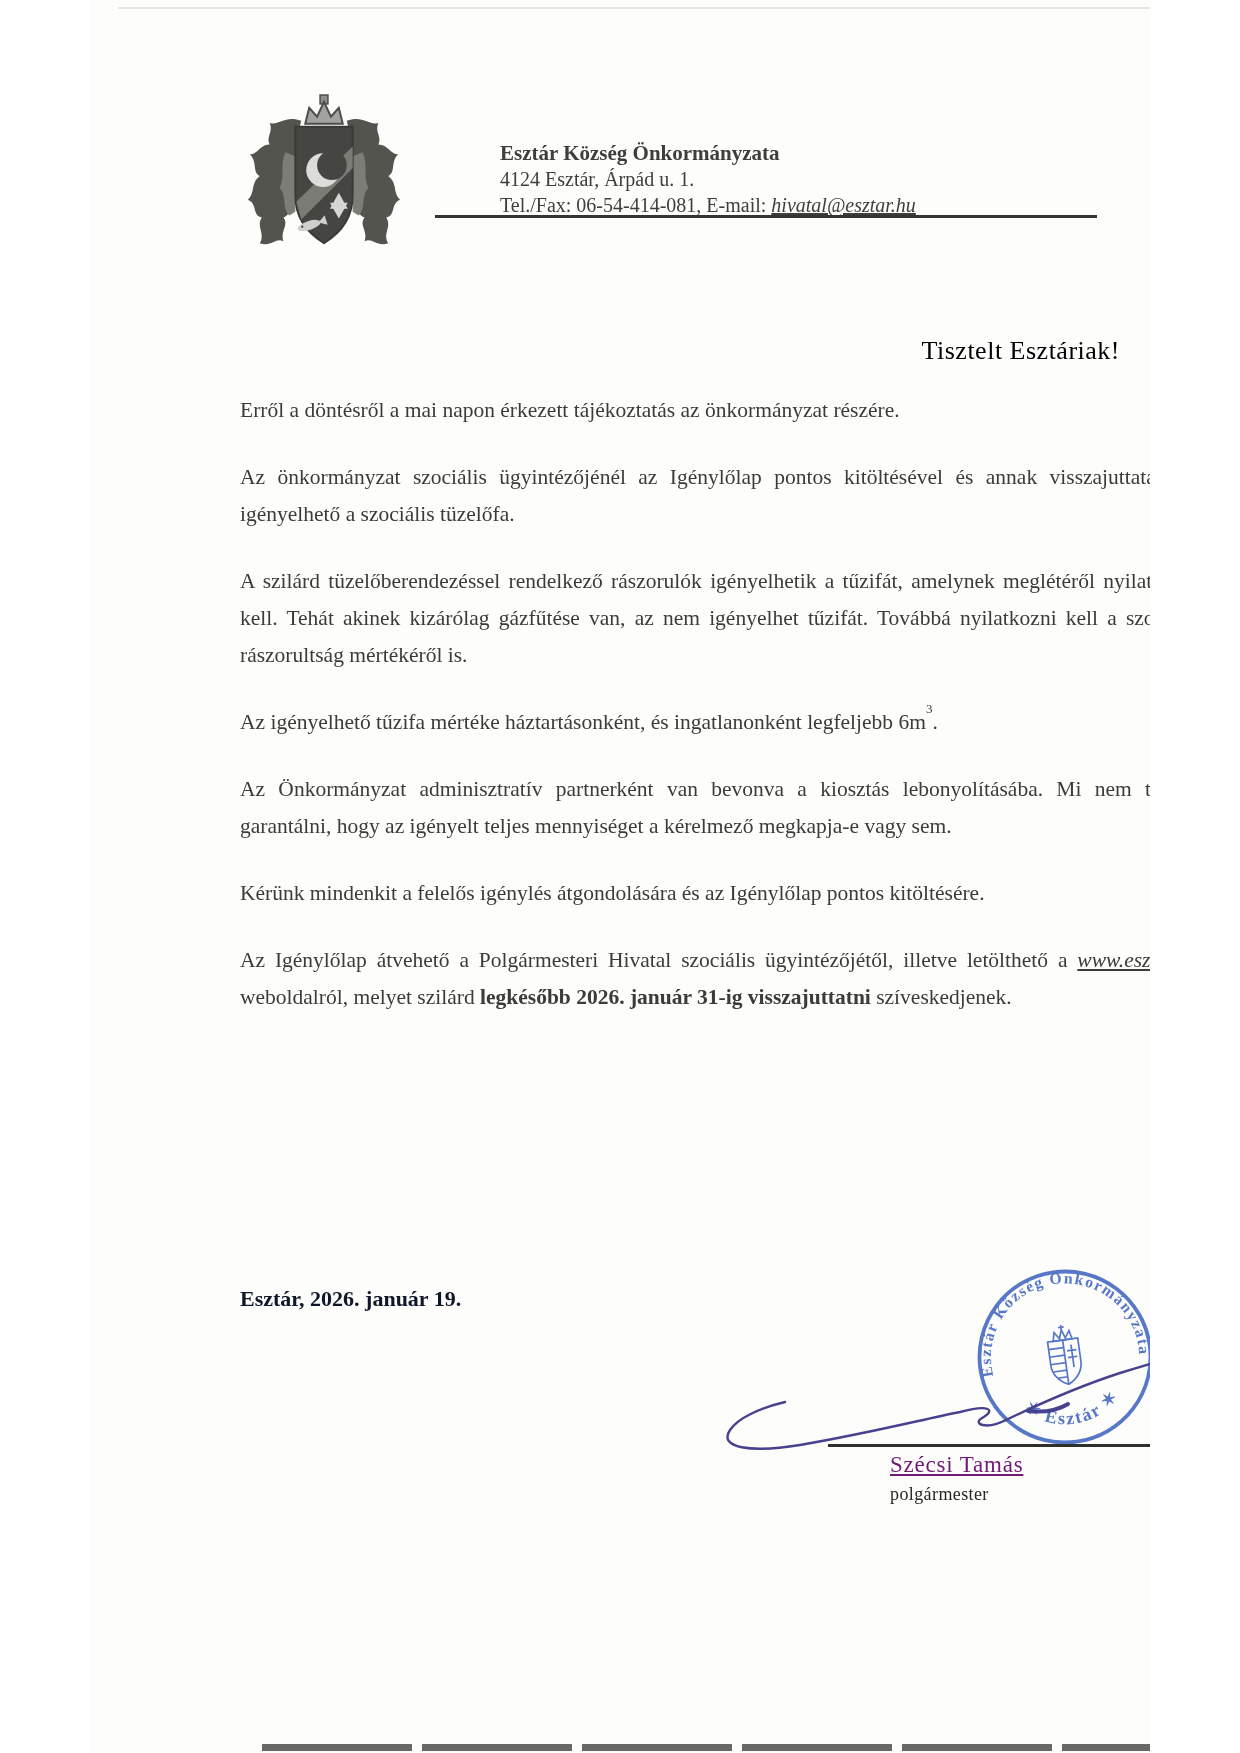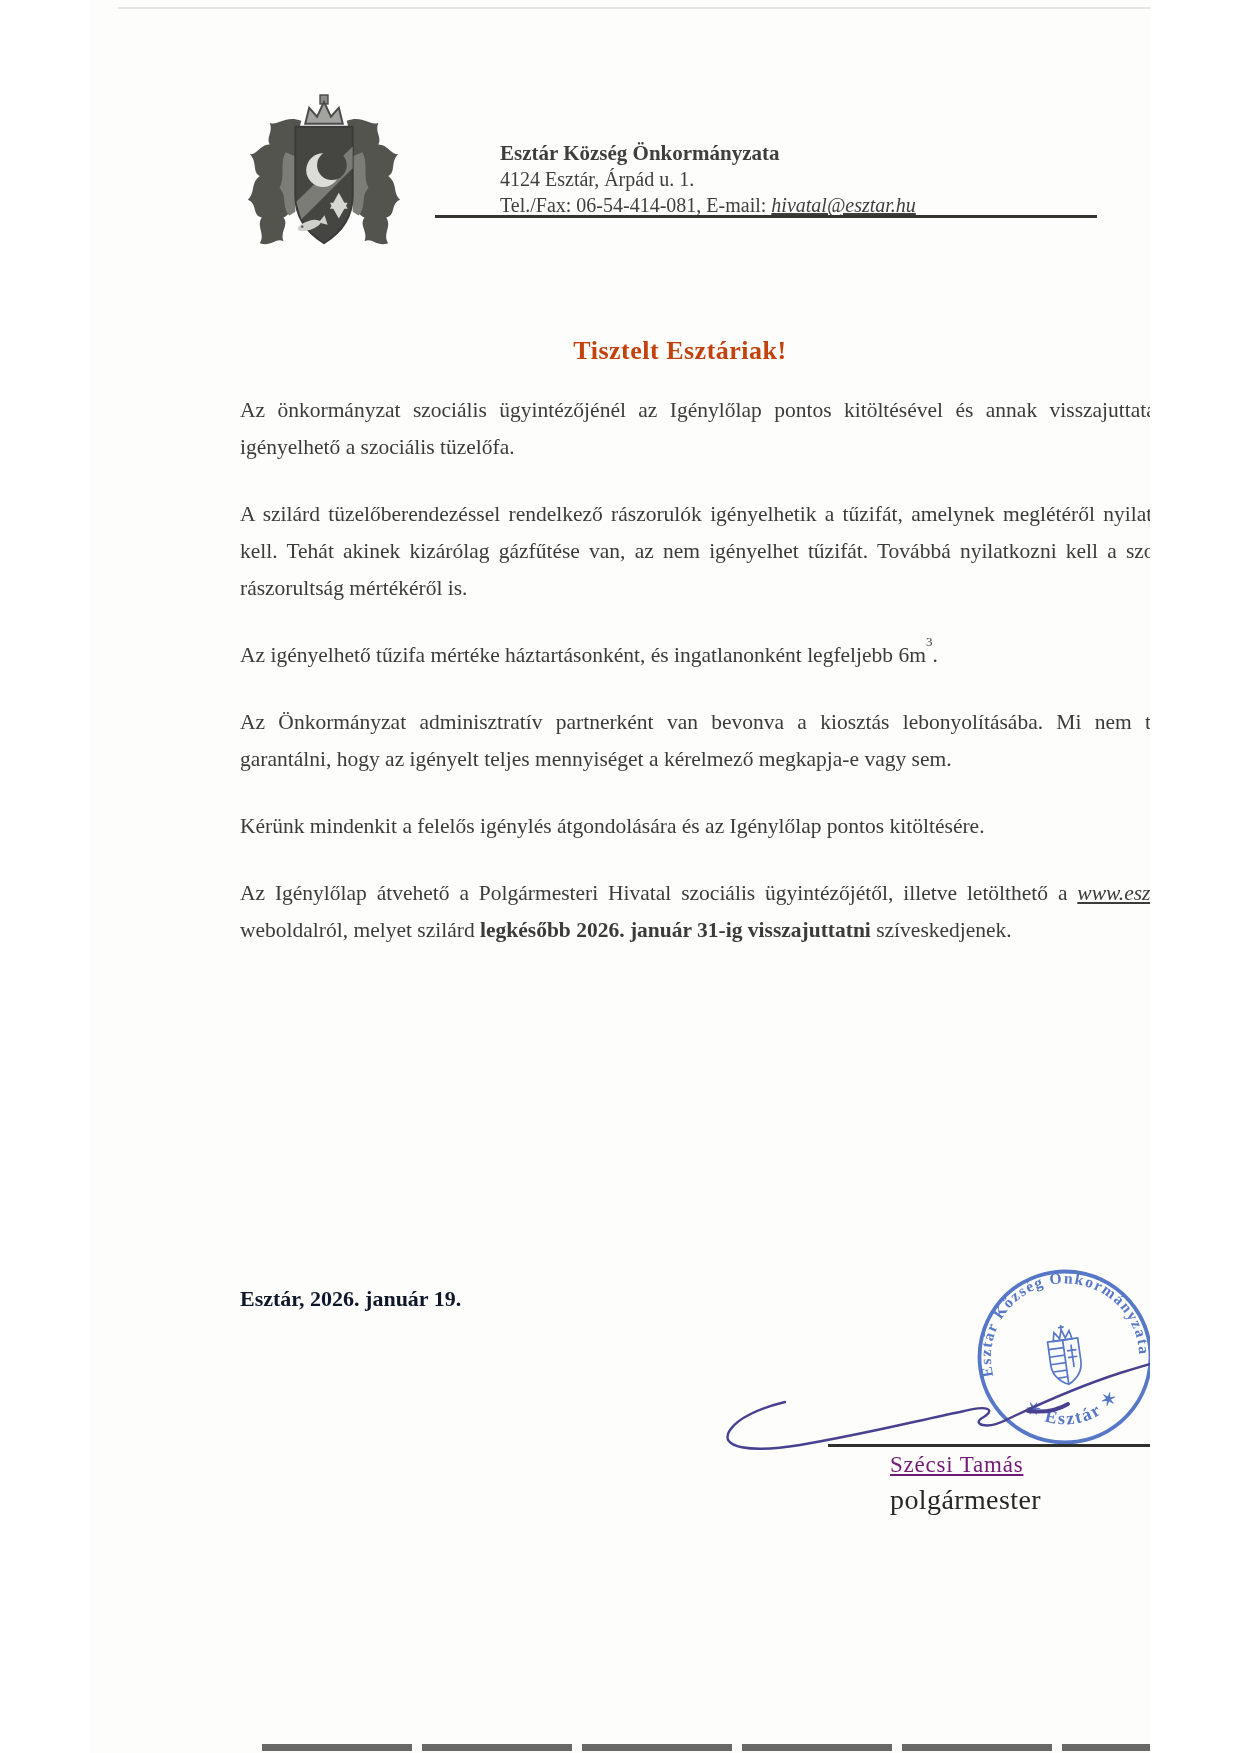--- a/index.html
+++ b/index.html
@@ -25,42 +25,42 @@
   .letterhead{
     position:absolute;left:410px;top:140px;width:620px;
     font-size:20px;line-height:26px;color:#3e3e3a;
   }
   .letterhead .org{font-weight:bold;font-size:21px;}
   .u{text-decoration:underline;font-style:italic;}
   .b{font-weight:bold;}
   .head-rule{position:absolute;left:345px;top:215px;width:662px;height:3px;background:#35352f;}
   .salutation{
     position:absolute;left:150px;top:336px;width:880px;
-    text-align:center;font-size:26px;font-weight:bold;color:#c2410c;
+    text-align:right;font-size:26px;font-weight:normal;color:#000000;
     letter-spacing:.5px;
   }
   .body-col{
     position:absolute;left:150px;top:392px;width:960px;
     font-size:21.5px;line-height:37px;text-align:justify;
   }
   .body-col p{margin:0 0 30px 0;}
   .body-col sup{font-size:13px;line-height:0;position:relative;top:-8px;}
   .date-line{
     position:absolute;left:150px;top:1286px;
     font-size:22px;font-weight:bold;color:#0f172a;
   }
   .stamp{
     position:absolute;left:880px;top:1262px;width:190px;height:190px;
     transform:rotate(-8deg);
     opacity:.92;
   }
   .signature{position:absolute;left:600px;top:1290px;width:530px;height:175px;}
   .sig-rule{position:absolute;left:738px;top:1444px;width:366px;height:3px;background:#2f2f2b;}
   .sig-name{position:absolute;left:800px;top:1452px;font-size:23px;letter-spacing:.8px;color:#701a75;text-decoration:underline;}
-  .sig-role{position:absolute;left:800px;top:1484px;font-size:28px;letter-spacing:.4px;color:#262622;}
+  .sig-role{position:absolute;left:800px;top:1484px;font-size:18px;letter-spacing:.4px;color:#262622;}
   .stamp text{font-family:"Liberation Serif","DejaVu Serif",serif;font-weight:bold;}
 </style>
 </head>
 <body>
 
 <div class="page">
 
   <div class="scan-line-top"></div>
 
   <svg class="crest" viewBox="0 0 170 178" aria-hidden="true">
@@ -96,20 +96,21 @@
   <div class="letterhead">
     <div class="org">Esztár Község Önkormányzata</div>
     <div>4124 Esztár, Árpád u. 1.</div>
     <div><span>Tel./Fax: 06-54-414-081, E-mail: </span><span class="u">hivatal@esztar.hu</span></div>
   </div>
   <div class="head-rule"></div>
 
   <div class="salutation">Tisztelt Esztáriak!</div>
 
   <div class="body-col">
+      <p><span>Erről a döntésről a mai napon érkezett tájékoztatás az önkormányzat részére.</span></p>
       <p><span>Az önkormányzat szociális ügyintézőjénél az Igénylőlap pontos kitöltésével és annak visszajuttatásával igényelhető a szociális tüzelőfa.</span></p>
       <p><span>A szilárd tüzelőberendezéssel rendelkező rászorulók igényelhetik a tűzifát, amelynek meglétéről nyilatkozni kell. Tehát akinek kizárólag gázfűtése van, az nem igényelhet tűzifát. Továbbá nyilatkozni kell a szociális rászorultság mértékéről is.</span></p>
       <p><span>Az igényelhető tűzifa mértéke háztartásonként, és ingatlanonként legfeljebb 6m</span><sup>3</sup><span>.</span></p>
       <p><span>Az Önkormányzat adminisztratív partnerként van bevonva a kiosztás lebonyolításába. Mi nem tudjuk garantálni, hogy az igényelt teljes mennyiséget a kérelmező megkapja-e vagy sem.</span></p>
       <p><span>Kérünk mindenkit a felelős igénylés átgondolására és az Igénylőlap pontos kitöltésére.</span></p>
       <p><span>Az Igénylőlap átvehető a Polgármesteri Hivatal szociális ügyintézőjétől, illetve letölthető a </span><span class="u">www.esztar.hu</span><span> weboldalról, melyet szilárd </span><span class="b">legkésőbb 2026. január 31-ig visszajuttatni</span><span> szíveskedjenek.</span></p>
     </div>
 
   <div class="date-line">Esztár, 2026. január 19.</div>
 

